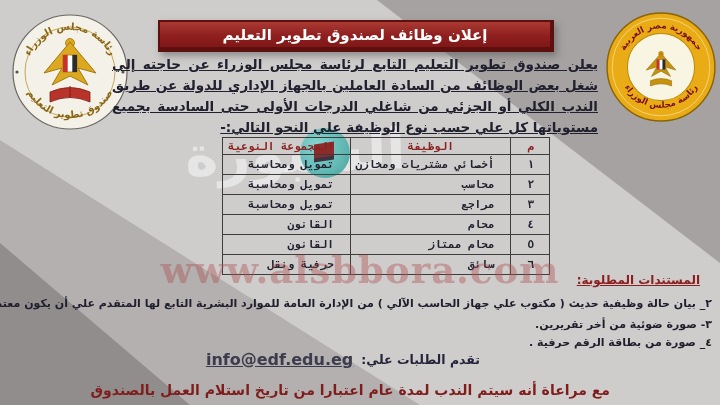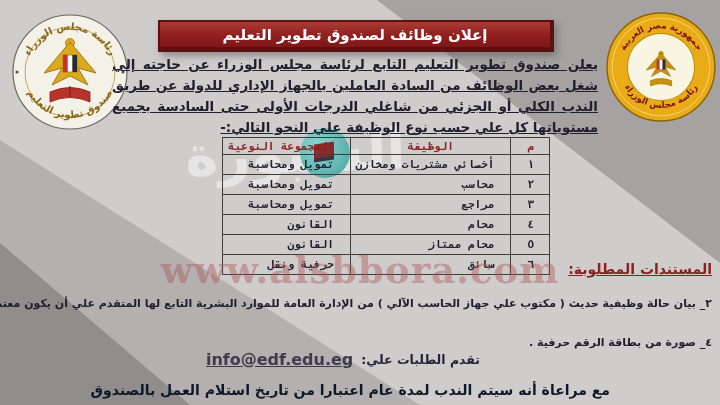--- a/index.html
+++ b/index.html
@@ -74,22 +74,22 @@
   }
   .jobs th{height:16px;font-size:11px;color:#8b2020;}
   .jobs td{height:19px;font-size:11px;color:#20202e;}
   .col-no{width:38px;}
   .col-job{width:158px;}
   .col-group{width:126px;}
 
   
   .docs-heading{
     position:absolute;z-index:3;top:261px;right:8px;
-    font-size:14px;font-weight:bold;color:#8b2020;text-decoration:underline;
-    margin:0;white-space:nowrap;
+    font-size:12px;font-weight:bold;color:#8b2020;text-decoration:underline;
+    margin:12px;white-space:nowrap;
   }
   .doc-item{
     position:absolute;z-index:3;right:8px;margin:0;
     font-size:11px;font-weight:bold;color:#1e1e2c;white-space:nowrap;
   }
   .doc-item-0{top:279px;}
   .doc-item-1{top:297px;}
   .doc-item-2{top:318px;}
   .doc-item-3{top:336px;}
 
@@ -100,21 +100,21 @@
   }
   .apply-label{font-size:12.5px;font-weight:bold;color:#24243a;}
   .apply-email{
     font-size:16px;font-weight:bold;color:#3c3c4c;
     text-decoration:underline;direction:ltr;cursor:pointer;text-align:center;
   }
 
   
   .footer-note{
     position:absolute;z-index:3;top:382px;right:110px;margin:0;
-    font-size:14px;font-weight:bold;color:#0f172a;white-space:nowrap;
+    font-size:14px;font-weight:bold;color:#7f1d1d;white-space:nowrap;
   }
 </style>
 </head>
 <body>
 
 <div id="stage">
 
   <div class="tri tri-tr"></div>
   <div class="tri tri-left"></div>
   <div class="tri tri-left-dark"></div>
@@ -226,20 +226,21 @@
       <tr>
         <td>٦</td>
         <td>سائق</td>
         <td>حرفية ونقل</td>
       </tr>
     </tbody>
   </table>
 
   <p class="docs-heading">المستندات المطلوبة:</p>
   <p class="doc-item doc-item-1">٢_ بيان حالة وظيفية حديث ( مكتوب علي جهاز الحاسب الآلي ) من الإدارة العامة للموارد البشرية التابع لها المتقدم علي أن يكون معتمد ومختوم .</p>
+  <p class="doc-item doc-item-2">٣- صورة ضوئية من أخر تقريرين.</p>
   <p class="doc-item doc-item-3">٤_ صورة من بطاقة الرقم حرفية .</p>
 
   <div class="apply">
     <span class="apply-label">تقدم الطلبات علي:</span>
     <a class="apply-email">info@edf.edu.eg</a>
   </div>
 
   <p class="footer-note">مع مراعاة أنه سيتم الندب لمدة عام اعتبارا من تاريخ استلام العمل بالصندوق</p>
 
   <div class="wm-url">www.alsbbora.com</div>

